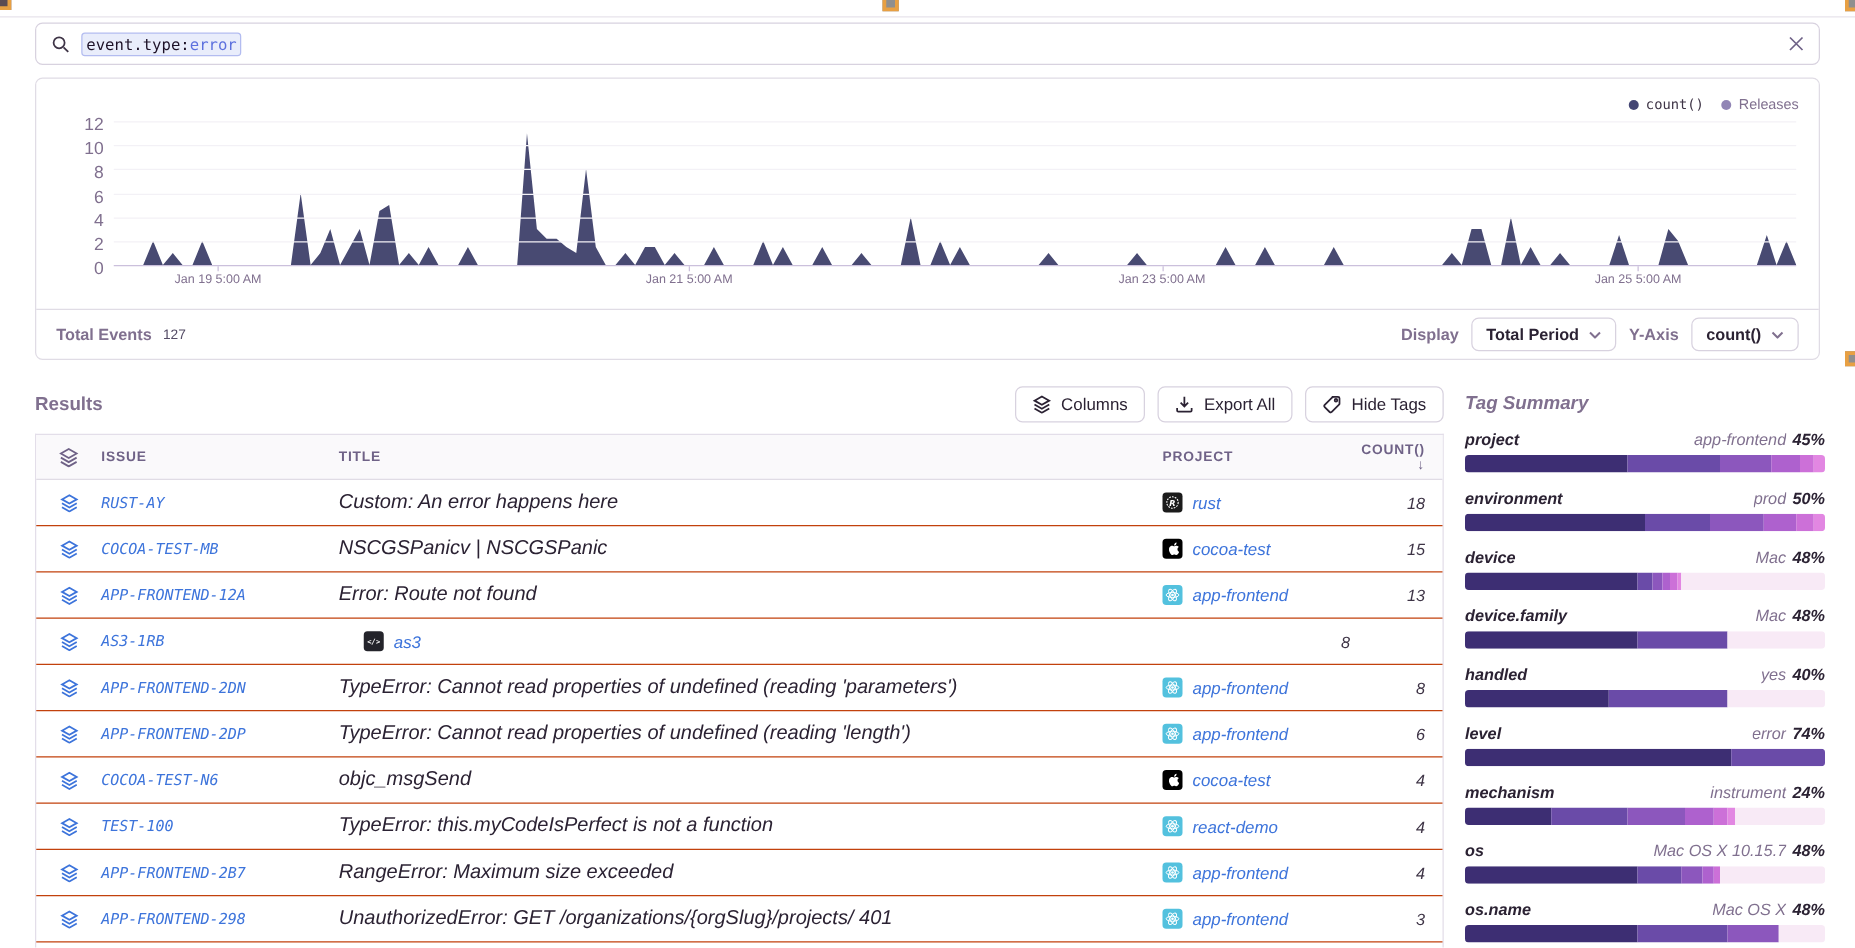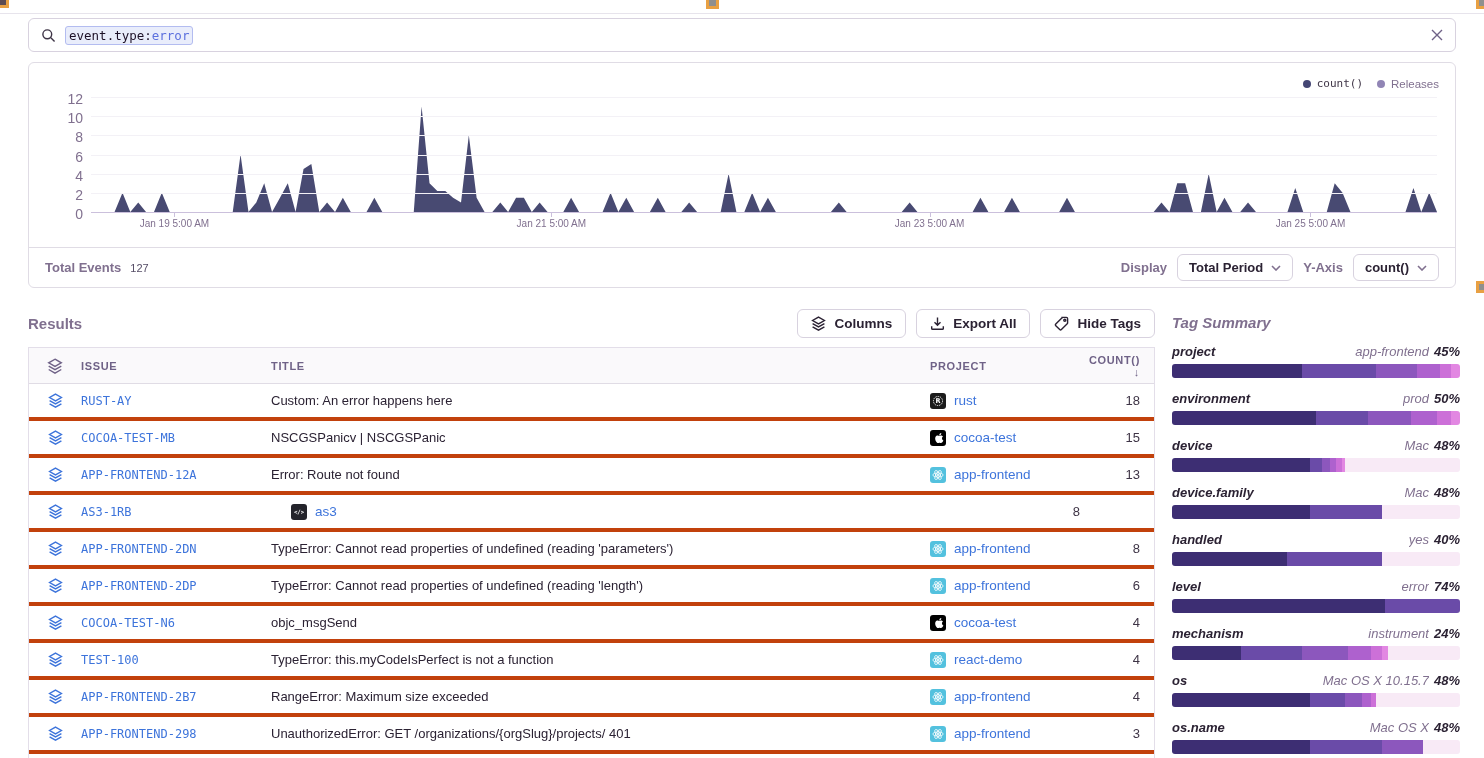--- a/index.html
+++ b/index.html
@@ -51,33 +51,33 @@
   .ctrl-label { font-weight:bold; color:#80708F; font-size:13px; }
   .dd-btn { display:flex; align-items:center; gap:8px; border:1px solid #D8D2DF; border-radius:6px;
     background:#fff; padding:5px 11px; font-size:13px; font-weight:bold; color:#2B2233; cursor:pointer; }
 
   
   .results-bar { position:absolute; left:28px; top:302px; width:1127px; height:42px;
     display:flex; align-items:center; }
   .section-heading { font-size:15px; font-weight:bold; color:#80708F; }
   .btn-group { margin-left:auto; display:flex; gap:10px; }
   .btn { display:flex; align-items:center; gap:8px; border:1px solid #D8D2DF; border-radius:6px;
-    background:#fff; padding:6px 13px; font-size:13.5px; font-weight:bold; color:#2B2233; cursor:pointer; }
+    background:#fff; padding:6px 13px; font-size:13.5px; font-weight:normal; color:#2B2233; cursor:pointer; }
 
   
   .table { position:absolute; left:28px; top:347px; width:1127px; bottom:-2px;
     border:1px solid #E3DEE9; border-bottom:none; background:#fff; }
   .trow, .thead { display:grid; grid-template-columns:52px 190px 1fr 170px 60px;
     align-items:center; padding-right:14px; }
   .thead { height:36px; background:#FAF9FB; border-bottom:1px solid #E0DCE5;
     font-size:11px; font-weight:bold; letter-spacing:.06em; color:#6F6287; }
-  .trow { height:37px; border-bottom:4px solid #c2410c; font-size:13px; }
+  .trow { height:37px; border-bottom:1px solid #c2410c; font-size:13px;font-style:italic; }
   .cell-icon { display:flex; justify-content:center; }
   .cell-issue { font-family:"DejaVu Sans Mono",monospace; font-size:12px; color:#3D74DB; cursor:pointer; }
-  .cell-title { color:#2B2233; font-size:13px; white-space:nowrap; overflow:hidden; text-overflow:ellipsis; padding-right:12px; }
+  .cell-title { color:#2B2233; font-size:16px; white-space:nowrap; overflow:hidden; text-overflow:ellipsis; padding-right:12px; }
   .cell-project { padding-left:20px; display:flex; align-items:center; gap:8px; color:#3D74DB;
     font-size:13.5px; cursor:pointer; }
   .cell-count { text-align:right; color:#3E3446; }
   .th-project { padding-left:20px; }
   .th-count { text-align:right; }
   .proj-icon { width:16px; height:16px; border-radius:3px; flex:0 0 auto; display:flex;
     align-items:center; justify-content:center; }
 
   
   .tags { position:absolute; left:1172px; top:314px; width:288px;font-style:italic; }

